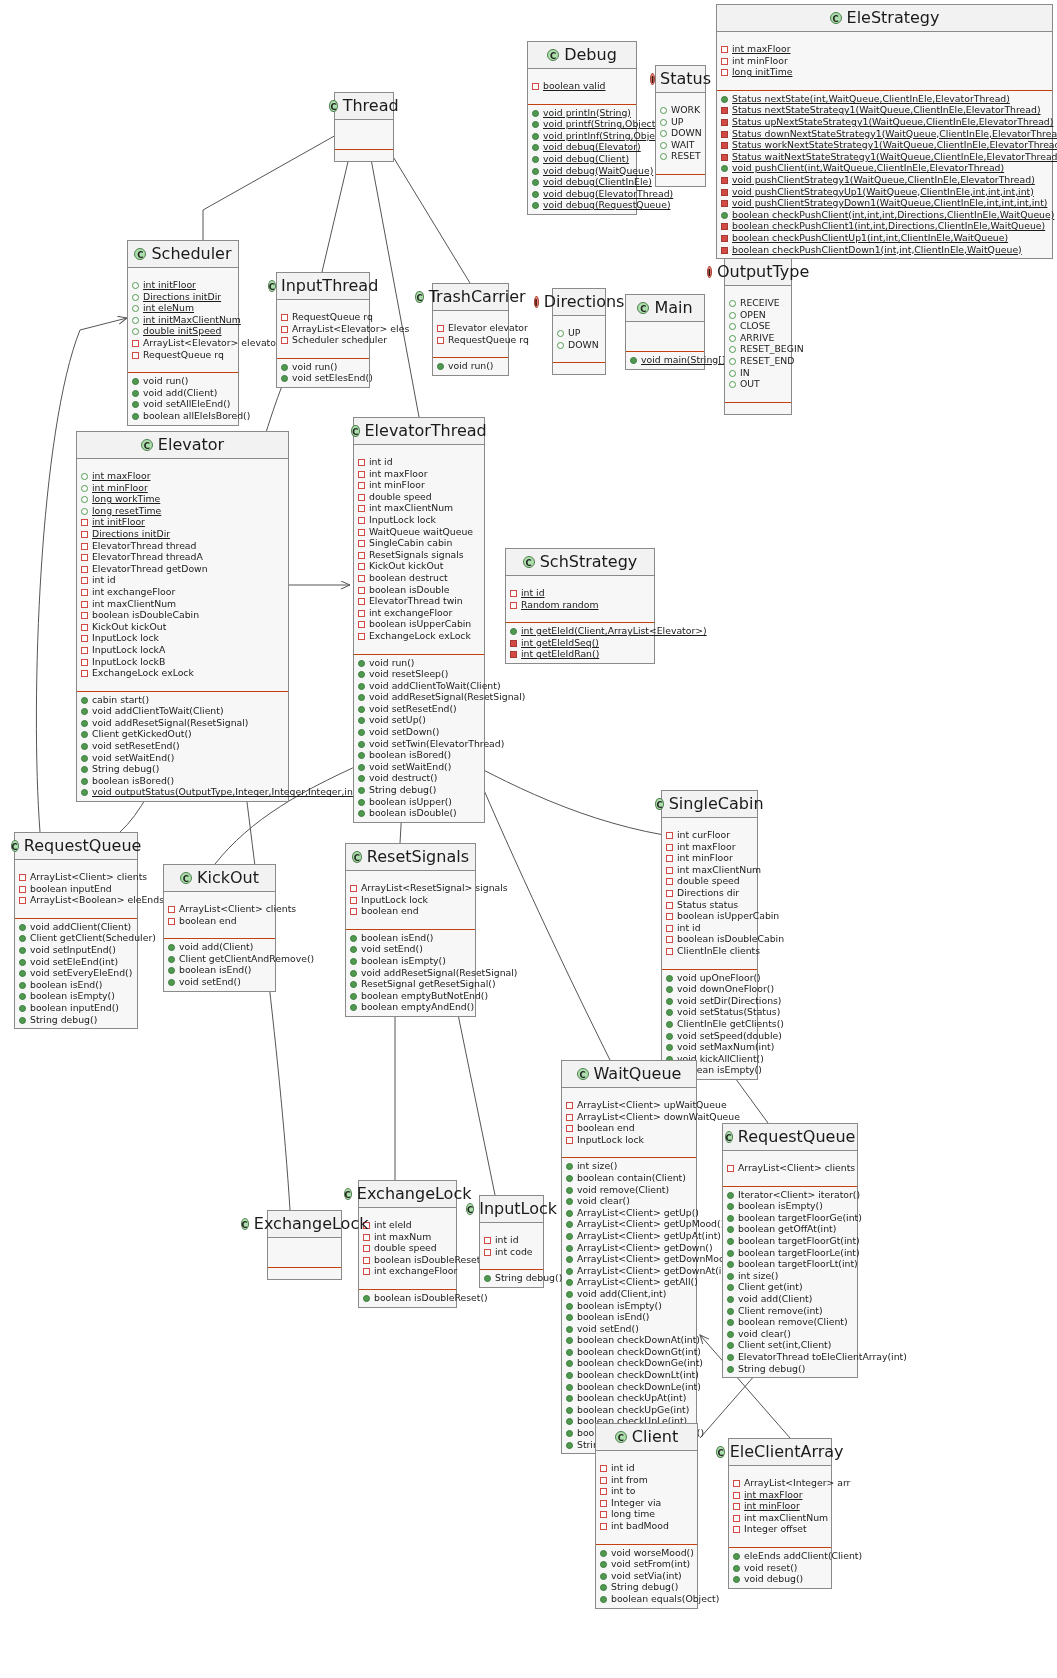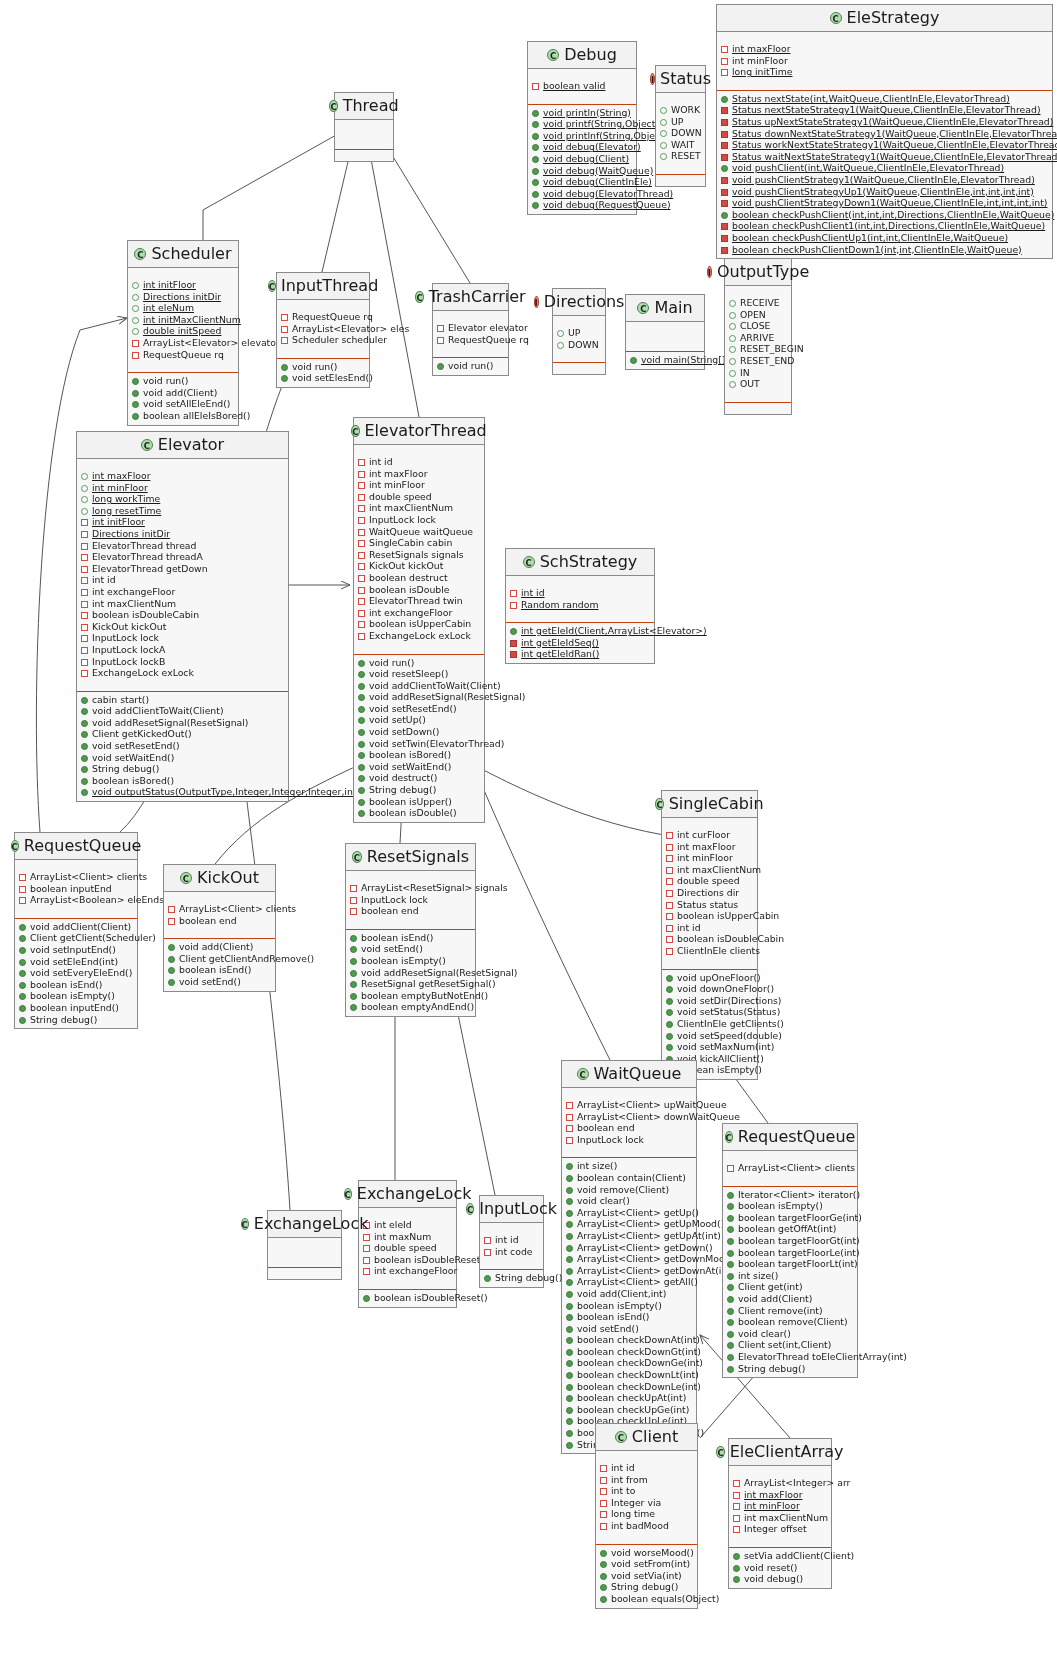--- a/index.html
+++ b/index.html
@@ -1271,21 +1271,21 @@
           <span class="txt">int maxClientNum</span>
         </div>
         <div class="row">
           <span class="m priv"></span>
           <span class="txt">Integer offset</span>
         </div>
       </div>
       <div class="sec">
         <div class="row">
           <span class="m pub"></span>
-          <span class="txt">setVia addClient(Client)</span>
+          <span class="txt">eleEnds addClient(Client)</span>
         </div>
         <div class="row">
           <span class="m pub"></span>
           <span class="txt">void reset()</span>
         </div>
         <div class="row">
           <span class="m pub"></span>
           <span class="txt">void debug()</span>
         </div>
       </div>

